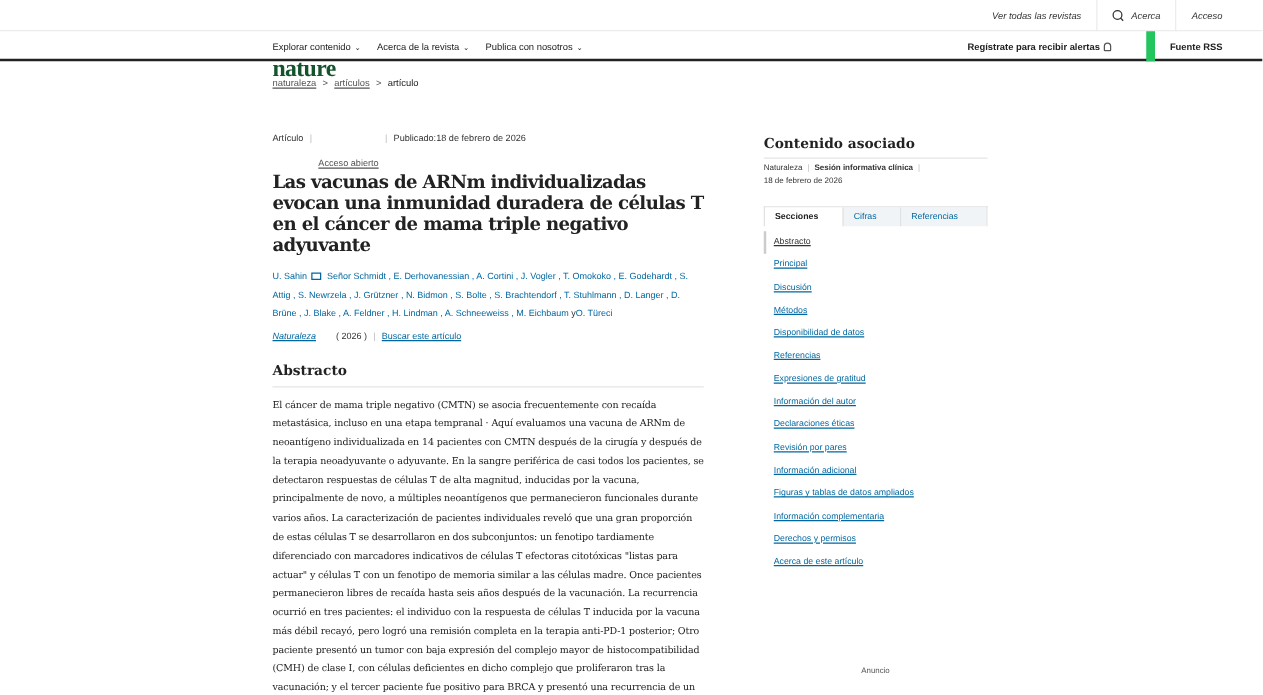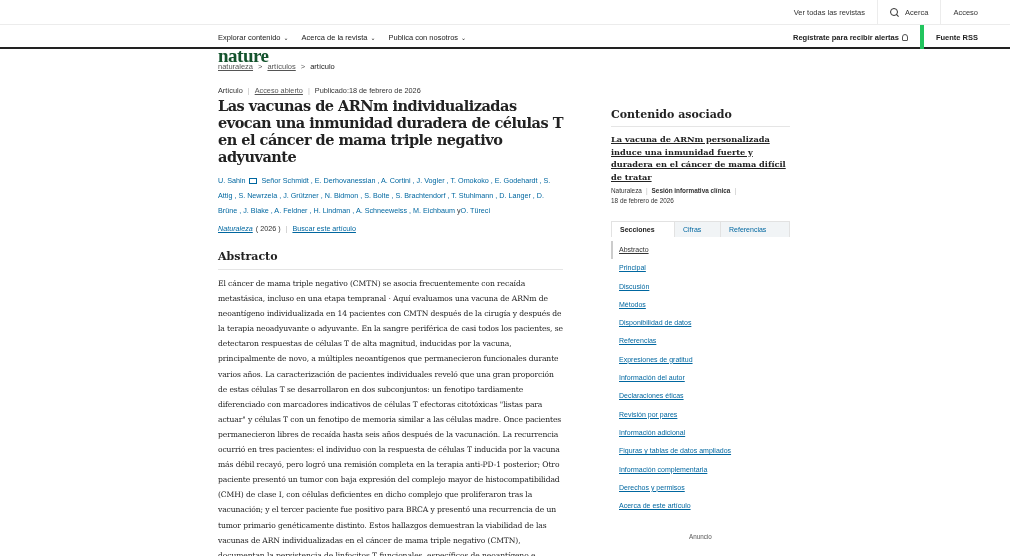--- a/index.html
+++ b/index.html
@@ -3,43 +3,43 @@
   <meta charset="utf-8">
   <style>
     * { box-sizing: border-box; margin: 0; padding: 0; }
     html, body { width: 1010px; height: 556px; overflow: hidden; background: #fff; }
     body { font-family: "Liberation Sans", "DejaVu Sans", sans-serif; color: #222; }
     a { color: #0067a0; }
 
     .topbar { height: 25px; position: relative; border-bottom: 1px solid #ececec; }
     .logo { position: absolute; left: 218px; top: 1px; font-family: Liberation Serif, serif; font-weight: bold; font-size: 19px; letter-spacing: -0.5px; color: #14532d; margin-top: 44px; }
     .top-right { position: absolute; right: 20px; top: 0; height: 25px; display: flex; align-items: center; font-size: 7.5px; color: #333; }
-    .top-right .tr-item { padding: 0 12px; height: 25px; display: flex; align-items: center; border-left: 1px solid #ececec; cursor: pointer; }
+    .top-right .tr-item { padding: 0 12px; height: 25px; display: flex; align-items: center; border-left: 1px solid #ececec; cursor: pointer; font-style: italic; }
     .top-right .tr-item:first-child { border-left: none; }
     .search-icon { width: 9px; height: 9px; position: relative; margin-right: 6px; display: inline-block; }
     .search-icon::before { content: ""; position: absolute; left: 0; top: 0; width: 6px; height: 6px; border: 1px solid #333; border-radius: 50%; }
     .search-icon::after { content: ""; position: absolute; left: 6px; top: 7px; width: 3px; height: 1px; background: #333; transform: rotate(45deg); }
 
     .navbar { height: 24px; position: relative; border-bottom: 2px solid #222; }
     .nav-left { position: absolute; left: 218px; top: 0; height: 24px; display: flex; align-items: center; font-size: 7.5px; color: #222; }
     .nav-left .nav-item { margin-right: 13px; cursor: pointer; }
     .chev { display: inline-block; margin-left: 3px; font-size: 6px; }
-    .nav-right { position: absolute; right: 20px; top: 0; height: 24px; display: flex; align-items: center; font-size: 7.5px; font-weight: bold; color: #222; }
-    .nav-right .nr-item { padding: 0 12px; height: 24px; display: flex; align-items: center; border-left: 4px solid #22c55e; cursor: pointer; }
+    .nav-right { position: absolute; right: 20px; top: 0; height: 24px; display: flex; align-items: center; font-size: 7.5px; font-weight: bold; color: #222; gap: 16px; }
+    .nav-right .nr-item { padding: 0 12px; height: 24px; display: flex; align-items: center; border-left: 7px solid #22c55e; cursor: pointer; }
     .nav-right .nr-item:first-child { border-left: none; }
     .bell-icon { display: inline-block; width: 6px; height: 7px; border: 1px solid #555; border-radius: 3px 3px 1px 1px; margin-left: 3px; }
 
     .breadcrumb { position: absolute; left: 218px; top: 62px; font-size: 7.5px; color: #222; display: flex; align-items: center; }
     .breadcrumb a { color: #555; text-decoration: underline; }
     .breadcrumb .sep { margin: 0 5px; color: #555; }
 
     .main { position: absolute; left: 218px; top: 86px; width: 345px; }
     .meta { font-size: 7.3px; color: #333; display: flex; align-items: center; }
     .meta .msep { margin: 0 5px; color: #bbb; }
-    .meta a { color: #555; }
+    .meta a { color: #555; margin-top: 40px; }
     .title { font-family: "DejaVu Serif", "Liberation Serif", serif; font-weight: bold; font-size: 14.5px; line-height: 17px; letter-spacing: -0.5px; color: #222; margin-top: 2px; }
     .authors { margin-top: 8px; font-size: 7.2px; line-height: 15px; color: #0067a0; }
     .authors a { }
     .mail-icon { display: inline-block; width: 8px; height: 6px; border: 1px solid #0067a0; margin: 0 3px; position: relative; vertical-align: middle; }
     .journal-line { margin-top: 6px; font-size: 7.2px; color: #333; display: flex; align-items: center; }
     .journal-line a { font-style: italic; text-decoration: underline; }
     .journal-line .jsep { margin: 0 5px; color: #bbb; }
     .journal-line .cite { font-style: normal; }
     .abstract-h { margin-top: 17px; font-family: "DejaVu Serif", "Liberation Serif", serif; font-weight: bold; font-size: 11px; color: #222; padding-bottom: 6px; border-bottom: 1px solid #e5e5e5; }
     .abstract-body { margin-top: 6px; font-family: "DejaVu Serif", "Liberation Serif", serif; font-size: 7.6px; line-height: 15.1px; color: #222; letter-spacing: -0.1px; }
@@ -137,33 +137,32 @@
     <a>J. Blake</a> ,
     <a>A. Feldner</a> ,
     <a>H. Lindman</a> ,
     <a>A. Schneeweiss</a> ,
     <a>M. Eichbaum</a>
     <span style="color:#333">y</span><a>O. Türeci</a>
   </div>
 
   <div class="journal-line">
     <a>Naturaleza</a>
-    <span style="margin-left:3px">( 2026 )</span>
+    <span style="margin-left:16px">( 2026 )</span>
     <span class="jsep">|</span>
     <a class="cite" style="text-decoration:underline">Buscar este artículo</a>
   </div>
 
   <h2 class="abstract-h">Abstracto</h2>
   <p class="abstract-body">El cáncer de mama triple negativo (CMTN) se asocia frecuentemente con recaída metastásica, incluso en una etapa tempranal · Aquí evaluamos una vacuna de ARNm de neoantígeno individualizada en 14 pacientes con CMTN después de la cirugía y después de la terapia neoadyuvante o adyuvante. En la sangre periférica de casi todos los pacientes, se detectaron respuestas de células T de alta magnitud, inducidas por la vacuna, principalmente de novo, a múltiples neoantígenos que permanecieron funcionales durante varios años. La caracterización de pacientes individuales reveló que una gran proporción de estas células T se desarrollaron en dos subconjuntos: un fenotipo tardiamente diferenciado con marcadores indicativos de células T efectoras citotóxicas "listas para actuar" y células T con un fenotipo de memoria similar a las células madre. Once pacientes permanecieron libres de recaída hasta seis años después de la vacunación. La recurrencia ocurrió en tres pacientes: el individuo con la respuesta de células T inducida por la vacuna más débil recayó, pero logró una remisión completa en la terapia anti-PD-1 posterior; Otro paciente presentó un tumor con baja expresión del complejo mayor de histocompatibilidad (CMH) de clase I, con células deficientes en dicho complejo que proliferaron tras la vacunación; y el tercer paciente fue positivo para BRCA y presentó una recurrencia de un tumor primario genéticamente distinto. Estos hallazgos demuestran la viabilidad de las vacunas de ARN individualizadas en el cáncer de mama triple negativo (CMTN), documentan la persistencia de linfocitos T funcionales, específicos de neoantígeno e inducidos por la vacuna, y brindan información sobre posibles mecanismos de escape inmunitario que guiarán futuros enfoques.</p>
 </div>
 
 <div class="sidebar">
 
   <h3 class="assoc-h">Contenido asociado</h3>
-  <div class="assoc-title">La vacuna de ARNm personalizada induce una inmunidad fuerte y duradera en el cáncer de mama difícil de tratar</div>
   <div class="assoc-meta">
     <span>Naturaleza</span>
     <span class="asep">|</span>
     <b>Sesión informativa clínica</b>
     <span class="asep">|</span>
   </div>
   <div class="assoc-date">18 de febrero de 2026</div>
 
   <div class="tabs">
     <div class="tab active" style="width:62px">Secciones</div>

